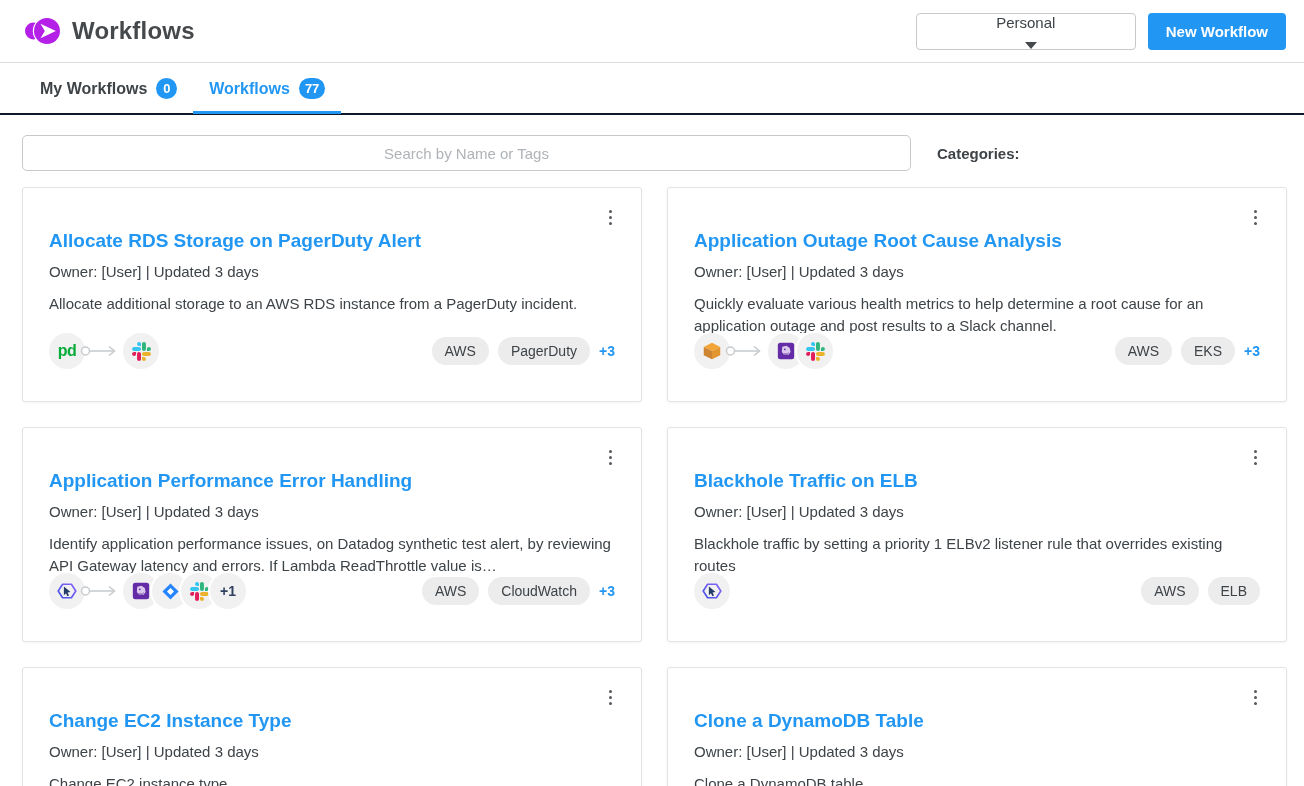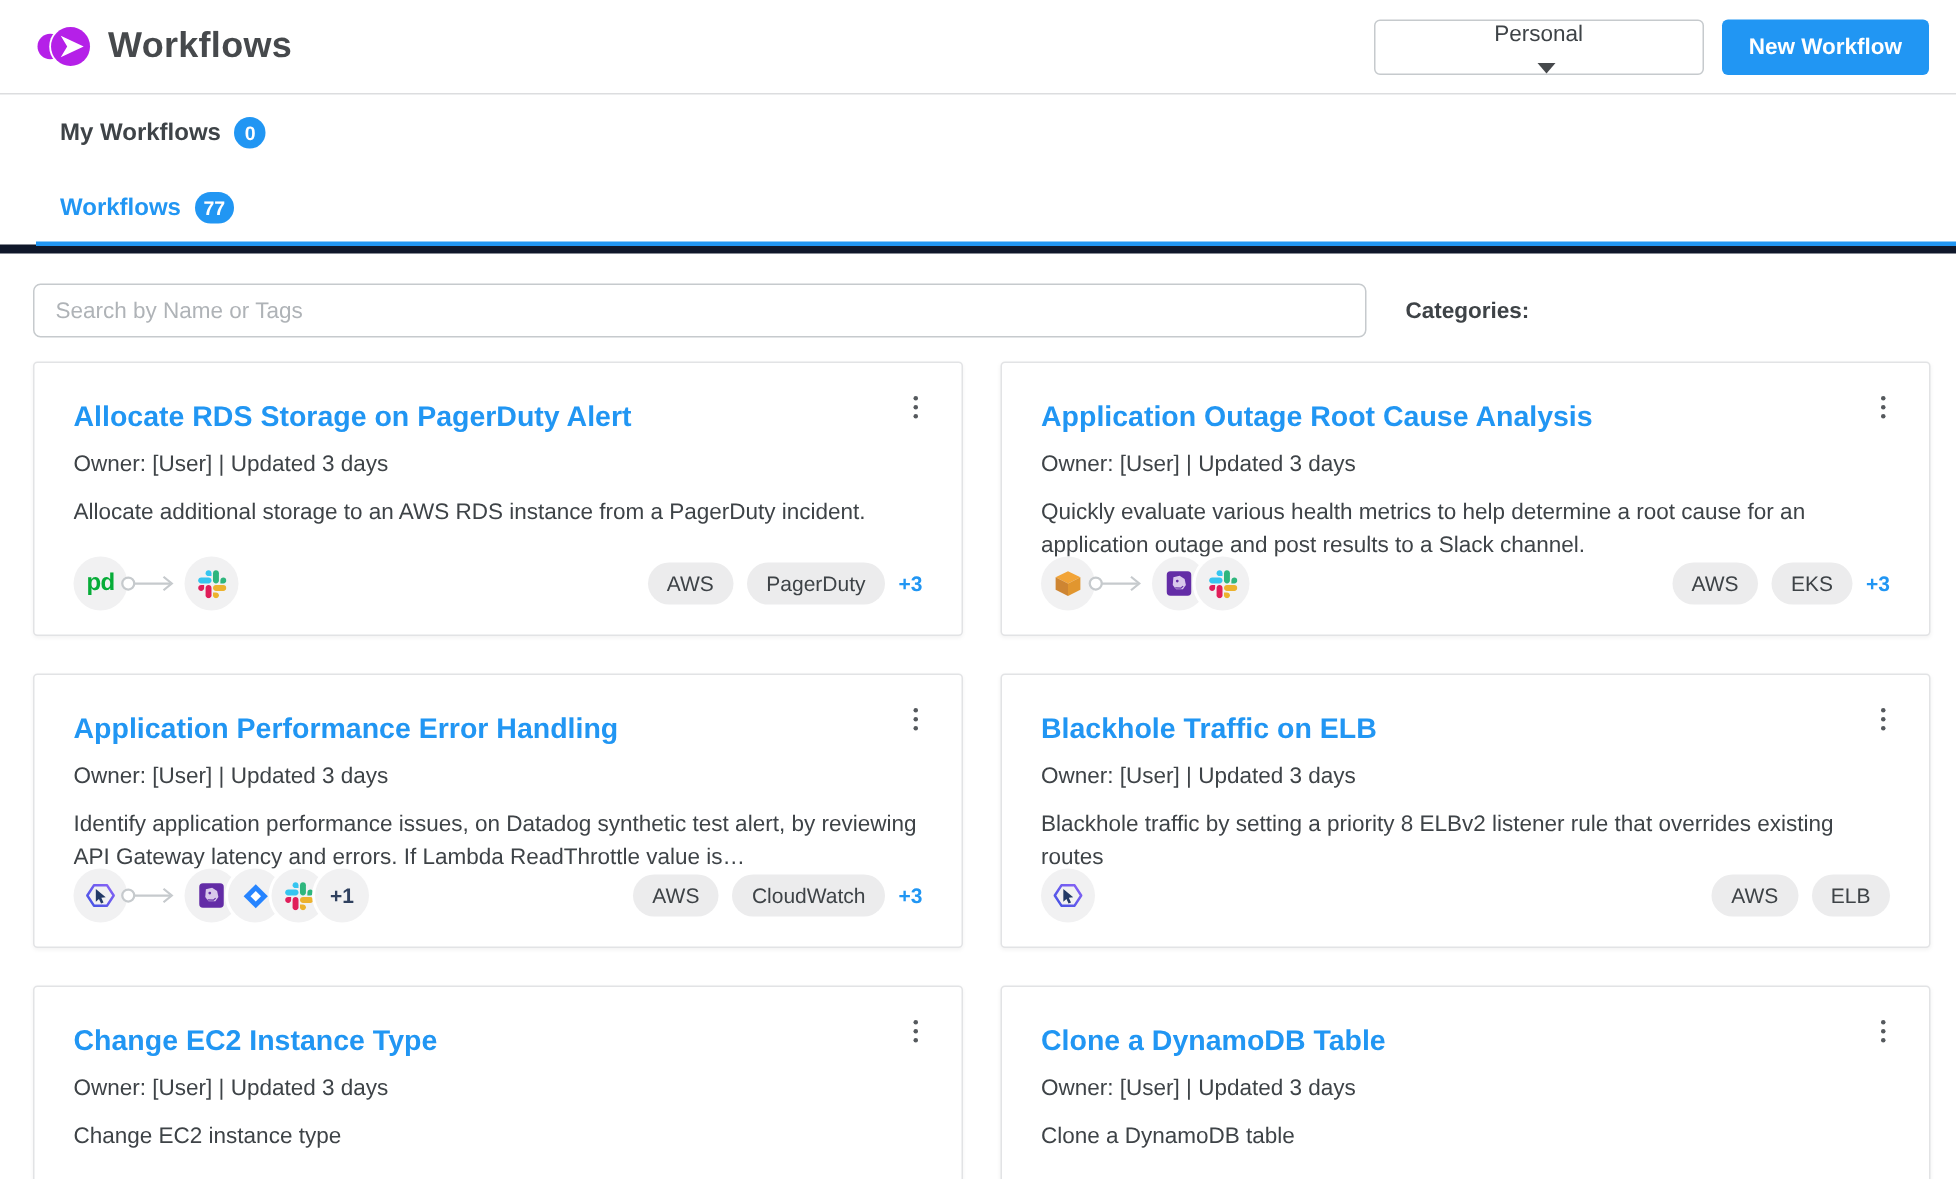--- a/index.html
+++ b/index.html
@@ -16,43 +16,43 @@
     display:flex; align-items:center; justify-content:space-between; padding:0 14px;
     font-size:15px; color:#3E4347; cursor:pointer;flex-direction:column; }
   .workspace-select { width:220px; }
   .caret { width:0; height:0; border-left:6px solid transparent; border-right:6px solid transparent;
     border-top:7px solid #46494C; flex:none; margin-left:10px; }
   .btn-primary { height:37px; padding:0 18px; background:#2196F3; color:#fff; border:none;
     border-radius:4px; font-size:15px; font-weight:700; cursor:pointer;
     font-family:"Liberation Sans", sans-serif; }
 
   
-  .tabs { display:flex; padding-left:24px; border-bottom:6px solid #0f172a;flex-direction:column; }
+  .tabs { display:flex; padding-left:24px; border-bottom:2px solid #0f172a; }
   .tab { display:inline-flex; align-items:center; gap:9px; padding:15px 16px 12px;
     font-size:16px; font-weight:700; color:#3E4347; cursor:pointer;
     border-bottom:3px solid transparent; margin-bottom:-1px; }
   .tab.active { color:#2196F3; border-bottom-color:#2196F3; }
   .tab-badge { background:#2196F3; color:#fff; font-size:13px; font-weight:700;
     min-width:21px; height:21px; padding:0 6px; border-radius:11px;
     display:inline-flex; align-items:center; justify-content:center; }
 
   
   .filters { display:flex; align-items:center; margin-top:20px; padding:0 17px 0 22px; }
   .search-input { width:889px; height:36px; border:1px solid #C6CACD; border-radius:5px;
     padding:0 14px; font-size:15px; color:#3E4347; outline:none;
-    font-family:"Liberation Sans", sans-serif; }
+    font-family:"Liberation Sans", sans-serif;text-align:center; }
   .search-input::placeholder { color:#AFB3B7; }
   .cat-label { margin-left:26px; font-size:15px; font-weight:700; color:#3E4347; white-space:nowrap; }
   .categories-select { width:270px; height:36px; margin-left:11px; }
 
   
   .grid { display:grid; grid-template-columns:1fr 1fr; gap:25px; padding:16px 17px 0 22px; }
-  .card { position:relative; display:flex; flex-direction:column; height:183px;
+  .card { position:relative; display:flex; flex-direction:column; height:215px;
     background:#fff; border:1px solid #E2E3E5; border-radius:3px;
-    box-shadow:0 1px 3px rgba(0,0,0,.05); padding:16px 26px; cursor:pointer; }
+    box-shadow:0 1px 3px rgba(0,0,0,.05); padding:32px 26px; cursor:pointer; }
   .card-title { margin-top:10px; font-size:19px; font-weight:700; color:#2196F3; line-height:1.2; }
   .card-meta { margin-top:10px; font-size:15px; color:#3E4347; }
   .card-desc { margin-top:13px; font-size:15px; color:#3E4347; line-height:1.47;
     display:-webkit-box; -webkit-line-clamp:2; -webkit-box-orient:vertical; overflow:hidden; }
   .card-footer { margin-top:auto; display:flex; align-items:center; justify-content:space-between; }
   .icon-row { display:flex; align-items:center; min-height:36px; }
   .icon-chip { width:36px; height:36px; border-radius:50%; background:#F1F1F2; flex:none;
     display:inline-flex; align-items:center; justify-content:center; }
   .pd-text { color:#06AC38; font-weight:700; font-size:16px; letter-spacing:-.5px; }
   .extra-chip { font-size:14px; font-weight:700; color:#30415F; }
@@ -275,21 +275,21 @@
     </div>
   </div>
     <div class="card">
     <div class="kebab">
         <i></i>
         <i></i>
         <i></i>
       </div>
     <div class="card-title">Blackhole Traffic on ELB</div>
     <div class="card-meta">Owner: [User] | Updated 3 days</div>
-    <div class="card-desc">Blackhole traffic by setting a priority 8 ELBv2 listener rule that overrides existing routes</div>
+    <div class="card-desc">Blackhole traffic by setting a priority 1 ELBv2 listener rule that overrides existing routes</div>
     <div class="card-footer">
       <div class="icon-row">
           <span class="icon-chip">
             <svg width="22" height="22" viewBox="0 0 24 24">
               <defs>
                 <linearGradient id="hexgrad" x1="0" y1="1" x2="1" y2="0">
                   <stop offset="0" stop-color="#4353E4"></stop>
                   <stop offset="1" stop-color="#8A63F6"></stop>
                 </linearGradient>
               </defs>

